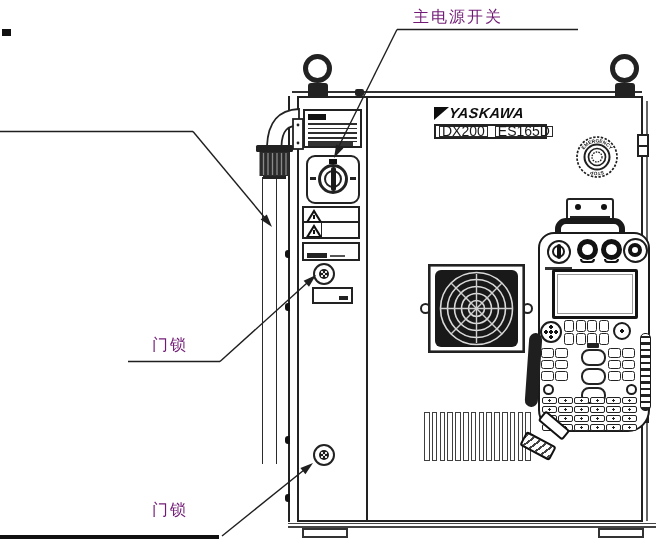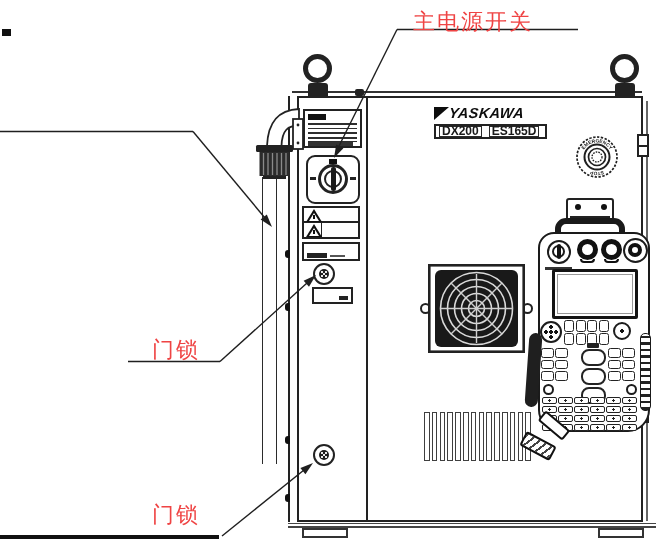--- a/index.html
+++ b/index.html
@@ -1,19 +1,19 @@
 <!DOCTYPE html>
 <html><head>
 <meta charset="utf-8">
 <style>
   html,body{margin:0;padding:0;background:#fff}
   .stage{position:relative;width:664px;height:548px;background:#fff;overflow:hidden;
          font-family:"Liberation Sans","DejaVu Sans",sans-serif;color:#1f1f1f}
   .abs{position:absolute}
-  .callout{position:absolute;font-size:22px;letter-spacing:2px;color:#ef4444;z-index:31;white-space:nowrap}
+  .callout{position:absolute;font-size:16px;letter-spacing:2px;color:#701a75;z-index:31;white-space:nowrap}
   .overlay{position:absolute;left:0;top:0;z-index:30;pointer-events:none}
   
   .edge{background:#222}
   .box{position:absolute;border:2px solid #222;background:#fff;box-sizing:border-box}
   .circ{border-radius:50%}
   .bump{position:absolute;width:5px;height:8px;background:#111;border-radius:3px 0 0 3px}
   .np-lines{position:absolute;background:repeating-linear-gradient(180deg,#2e2e2e 0 1.8px,transparent 1.8px 4.6px)}
   .tri{position:relative;width:16px;height:13px}
   .tri-b{position:absolute;left:0;top:0;width:0;height:0;border-left:8px solid transparent;border-right:8px solid transparent;border-bottom:13px solid #111}
   .tri-w{position:absolute;left:2.5px;top:4px;width:0;height:0;border-left:5.5px solid transparent;border-right:5.5px solid transparent;border-bottom:8.5px solid #fff}
@@ -33,21 +33,21 @@
   .bkey{border:1.7px solid #232323;border-radius:2px;background:radial-gradient(circle at 50% 50%,#222 1.1px,transparent 1.3px) #fff;box-sizing:border-box}
   .pill{border:2px solid #232323;border-radius:8px;background:#fff;box-sizing:border-box}
   .dpad{position:absolute;border:2.5px solid #1c1c1c;border-radius:50%;background:
     radial-gradient(circle at 50% 22%,#111 1.6px,transparent 1.8px),
     radial-gradient(circle at 50% 78%,#111 1.6px,transparent 1.8px),
     radial-gradient(circle at 22% 50%,#111 1.6px,transparent 1.8px),
     radial-gradient(circle at 78% 50%,#111 1.6px,transparent 1.8px),
     radial-gradient(circle at 50% 50%,#111 1.6px,transparent 1.8px) #fff;box-sizing:border-box}
   .ribs{background:repeating-linear-gradient(0deg,#222 0 2.5px,#fff 2.5px 6.5px);border:1.5px solid #1a1a1a;border-radius:5px}
   .logo-text{font-size:14.5px;font-weight:900;font-style:italic;letter-spacing:.4px;color:#0d0d0d;transform:skewX(-6deg)}
-  .mtag{border:1px solid #2a2a2a;padding:0 2px;font-size:12px;font-weight:bold;line-height:9.5px;color:#1a1a1a}
+  .mtag{border:1px solid #2a2a2a;padding:0 2px;font-size:14px;font-weight:normal;line-height:9.5px;color:#1a1a1a}
 </style>
 </head>
 <body>
 
 <div class="stage">
 
   <div class="abs" style="left:2px;top:29px;width:9px;height:7px;background:#111"></div>
 
   <div class="callout" style="left:413px;top:7px">主电源开关</div>
   <div class="callout" style="left:152px;top:335px">门锁</div>

